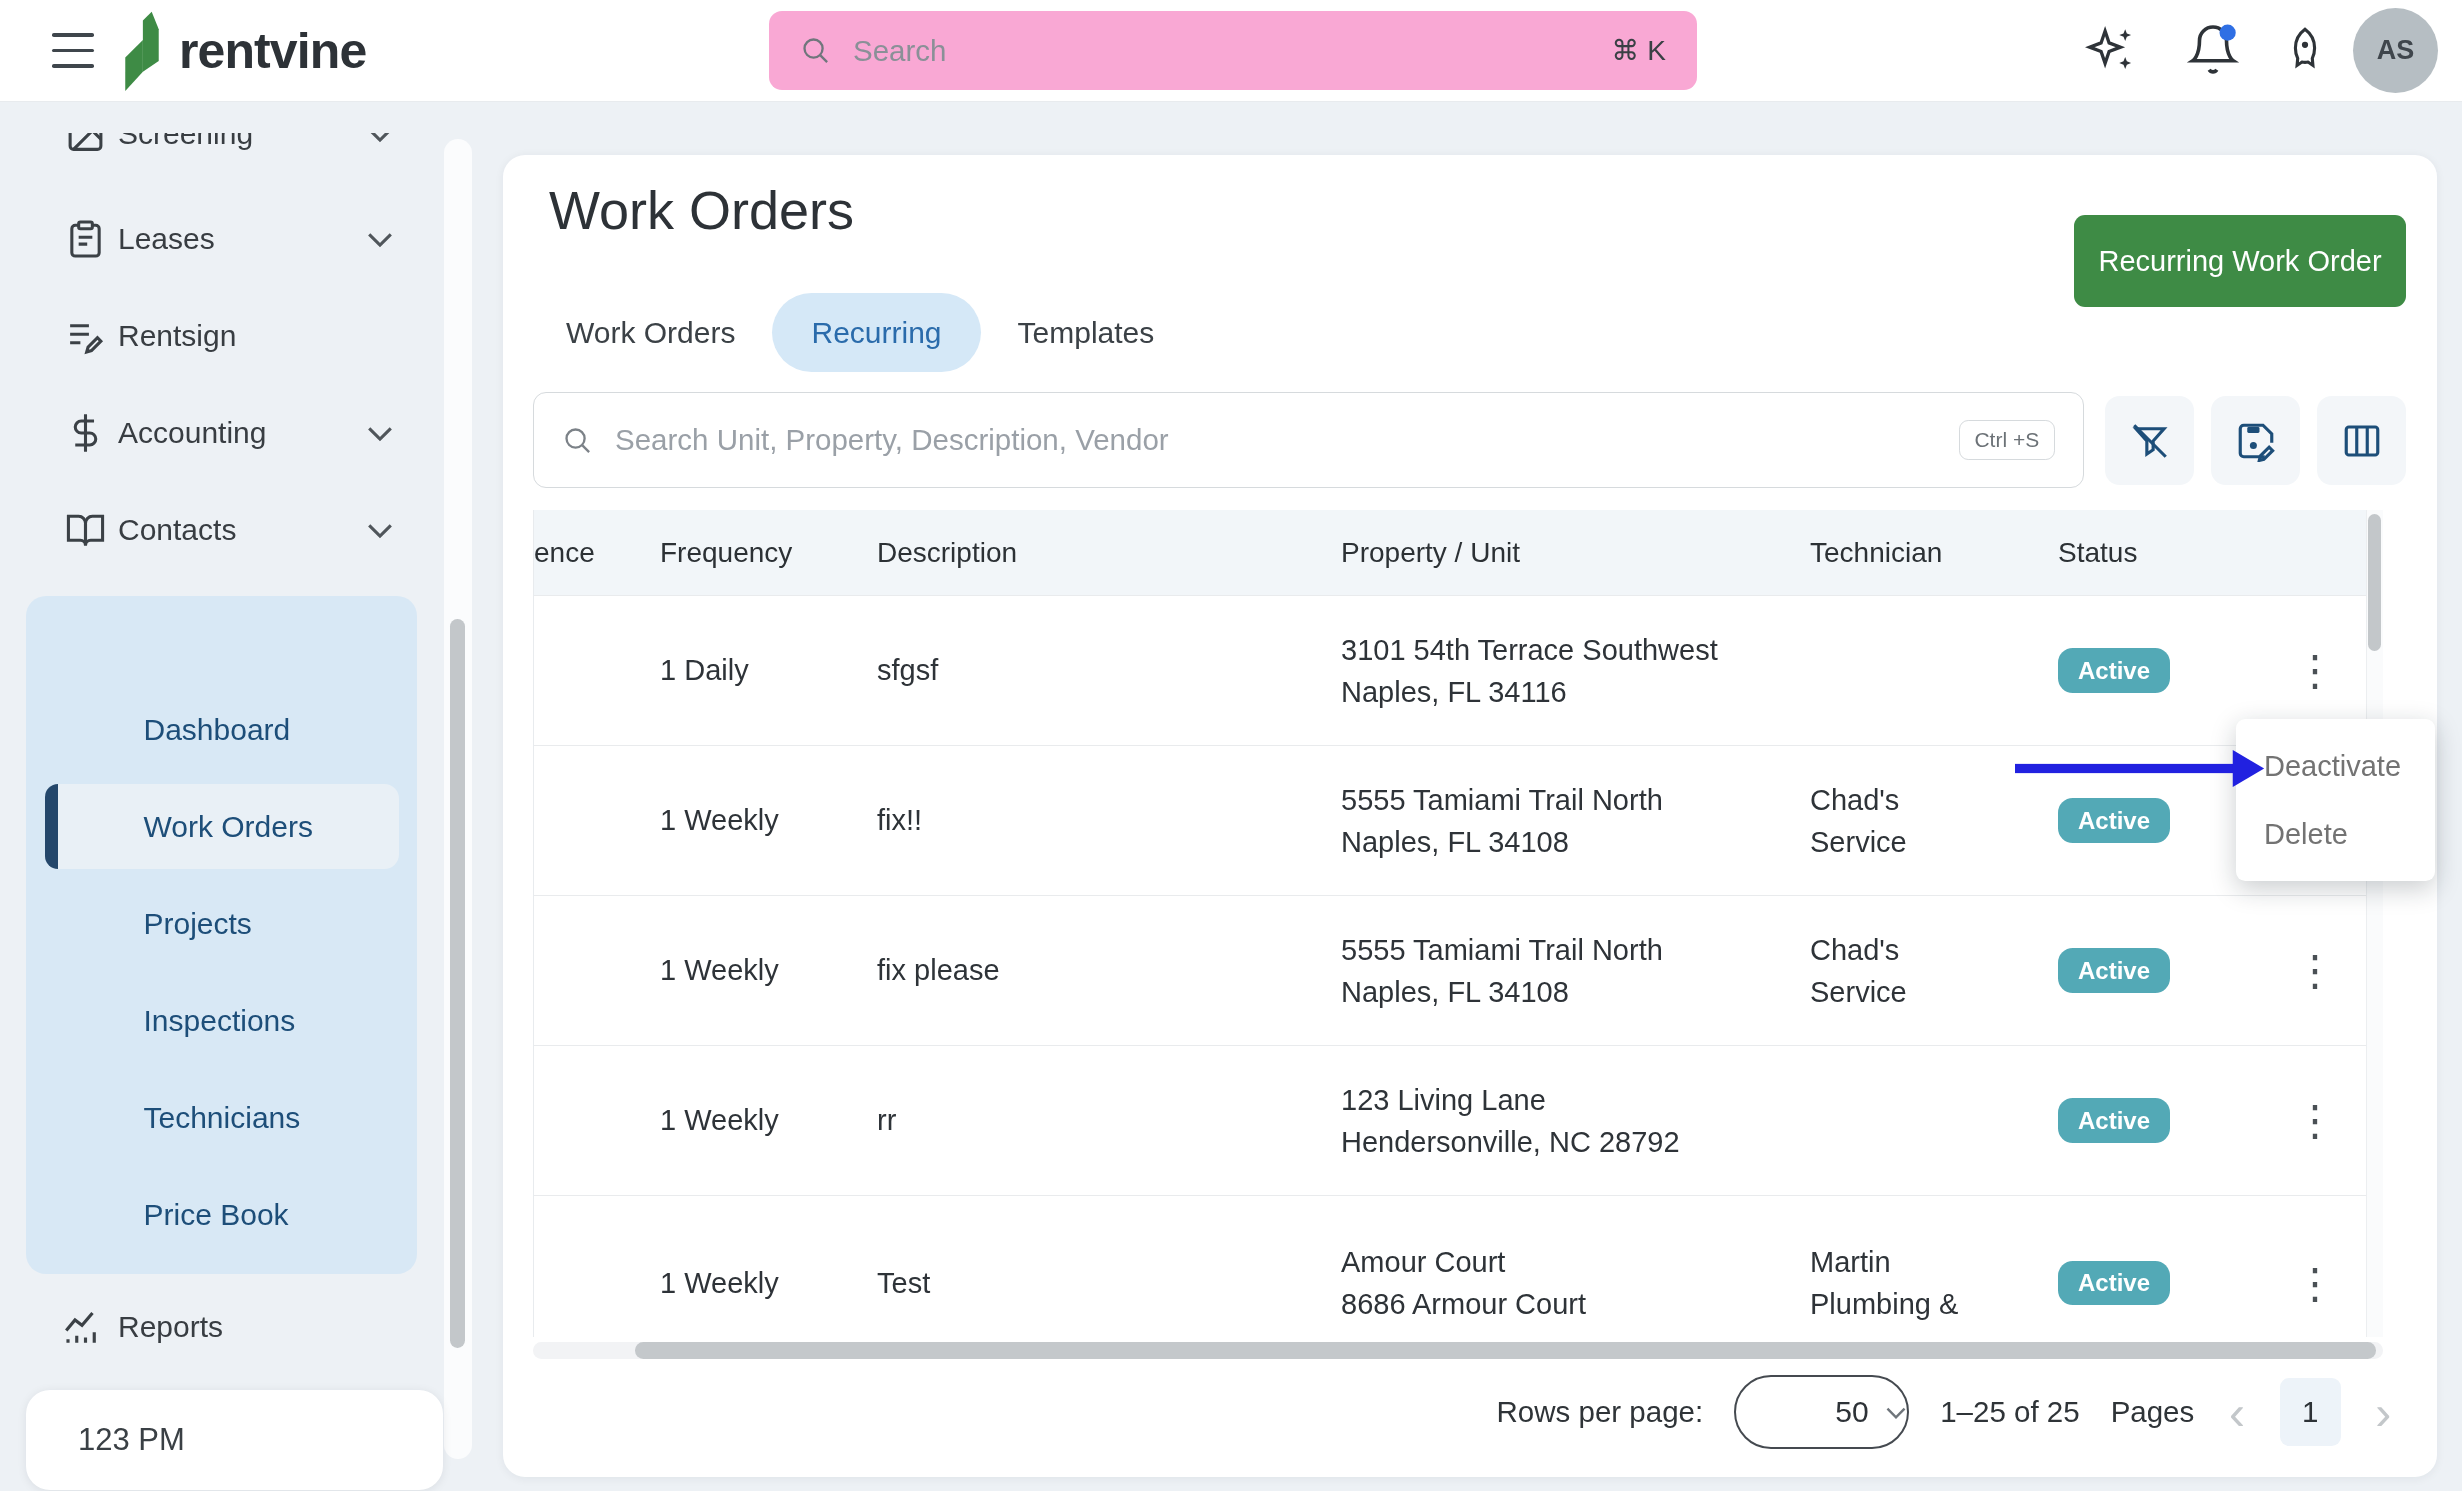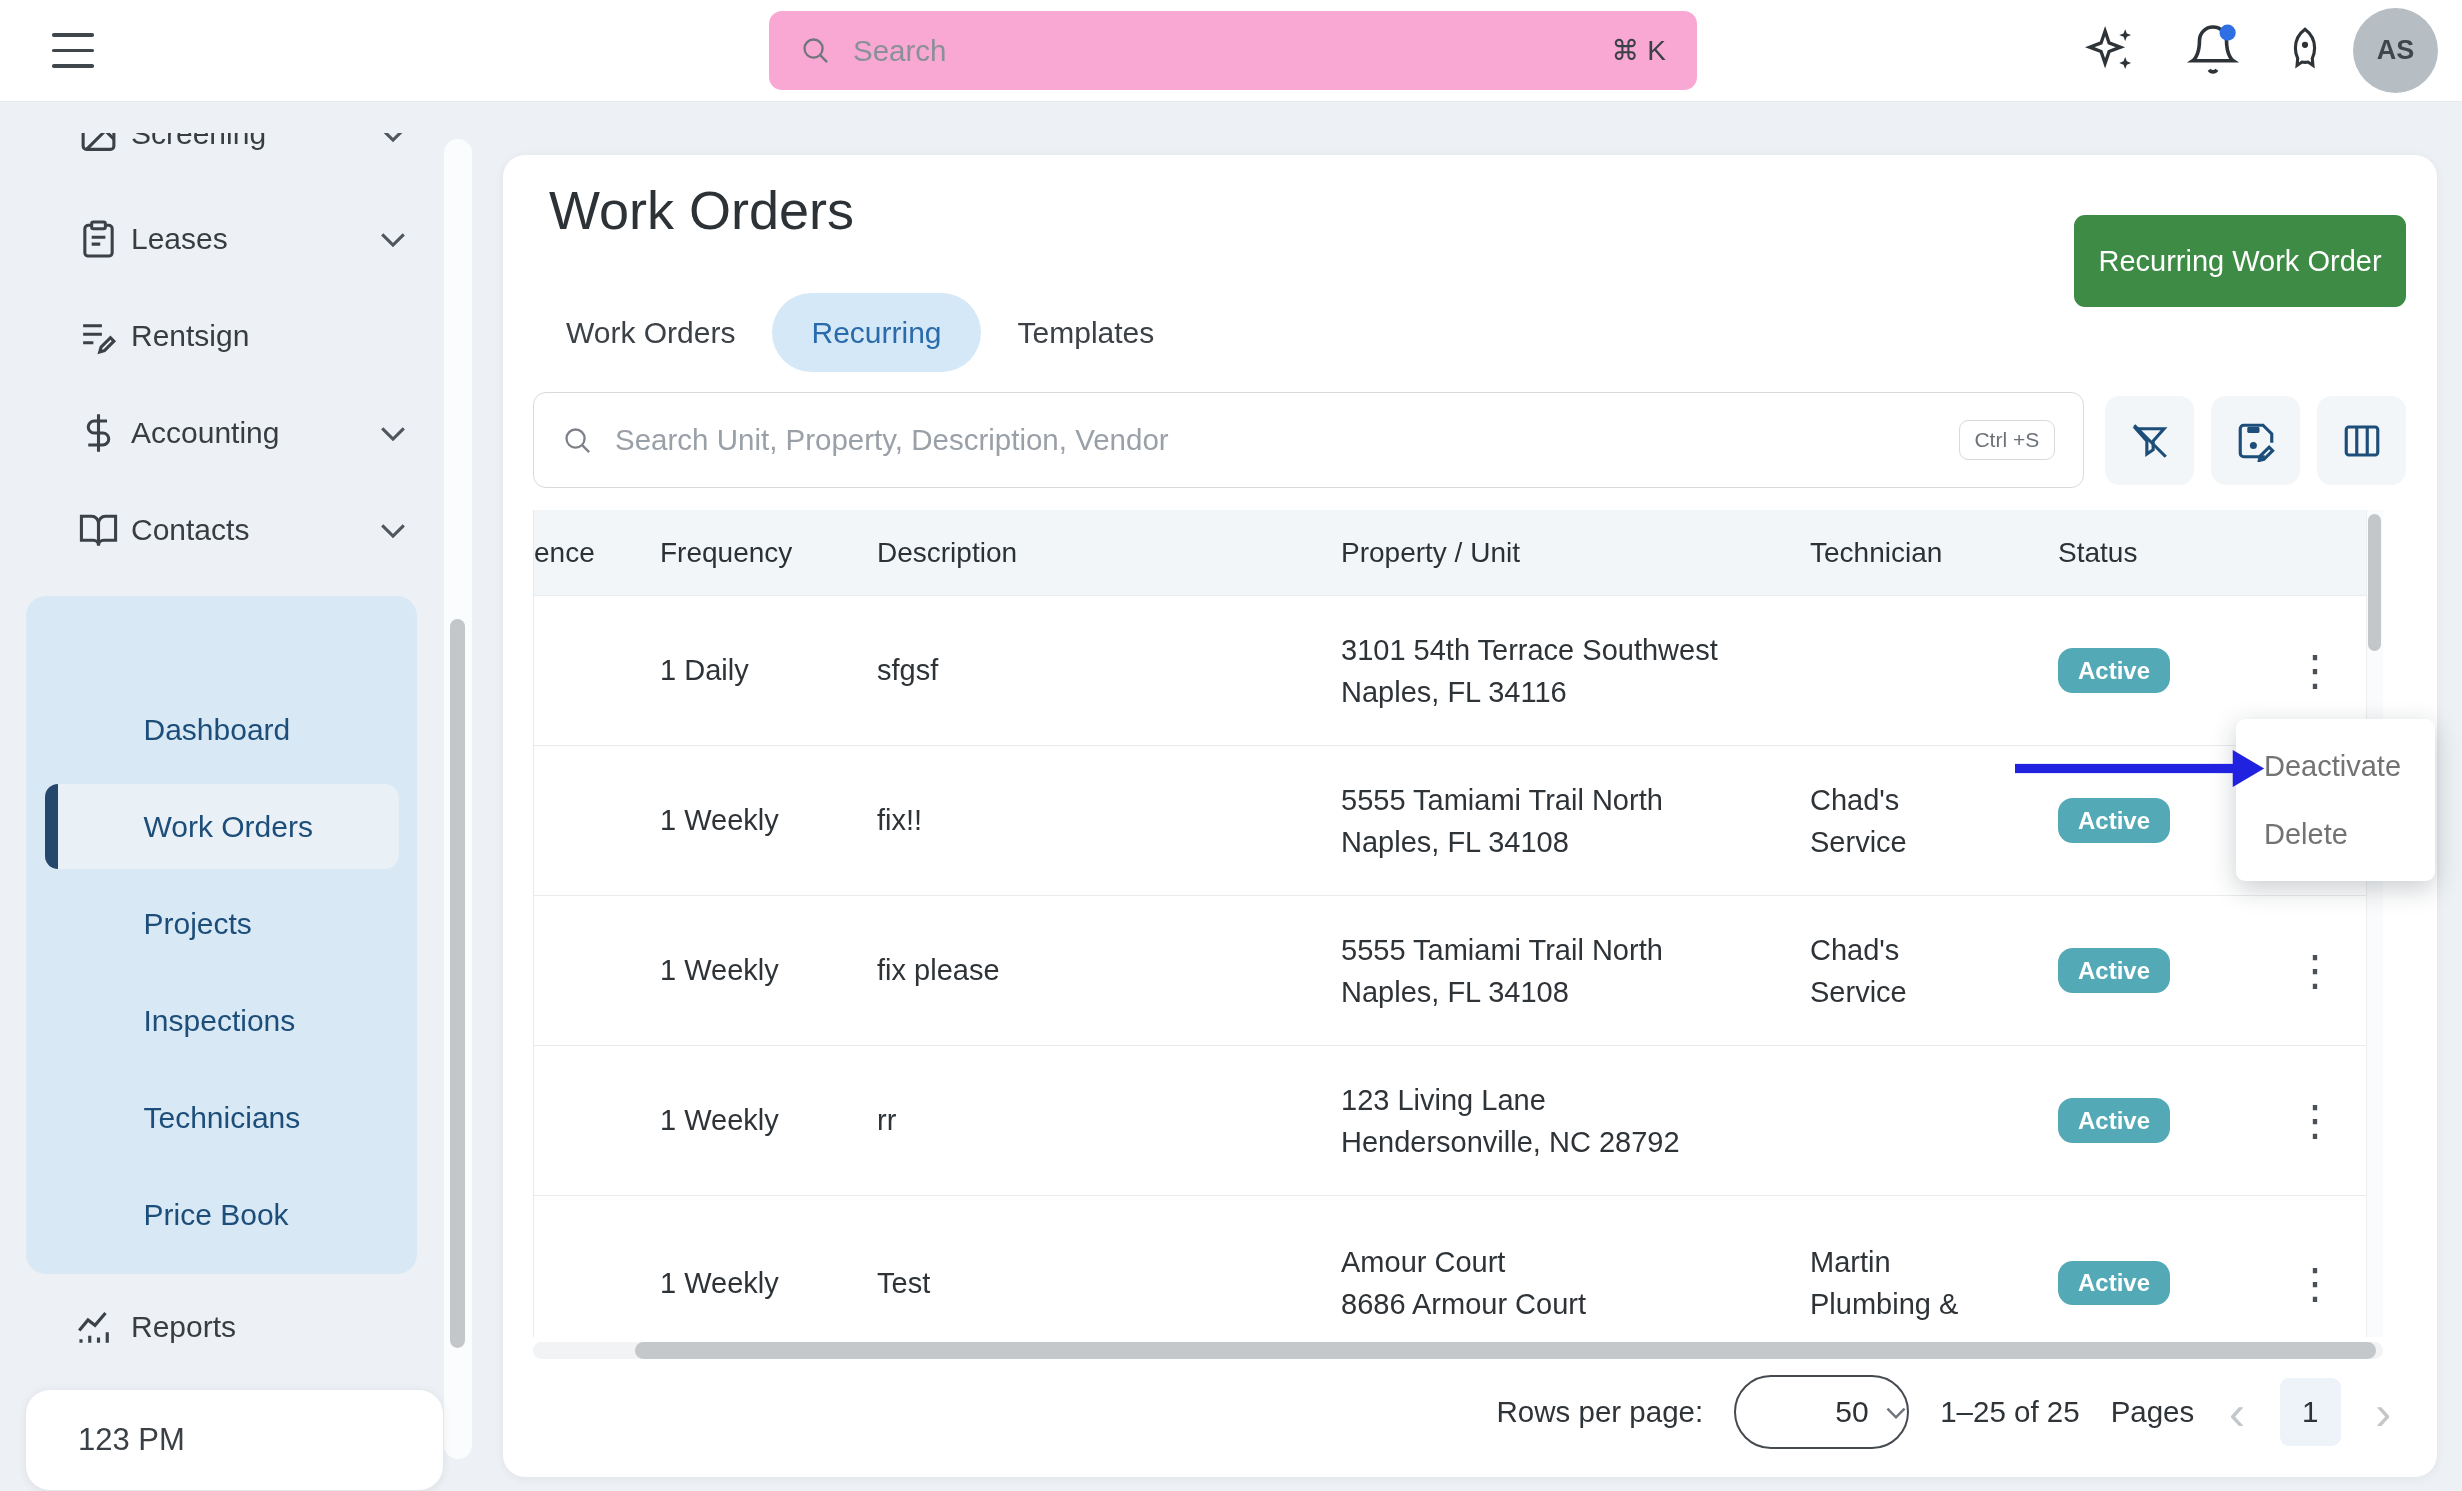--- a/index.html
+++ b/index.html
@@ -16,21 +16,21 @@
   .topsearch { position:absolute; left:769px; top:11px; width:928px; height:79px; background:#f9a8d4; border-radius:13px; display:flex; align-items:center; padding:0 31px; gap:22px; }
   .topsearch input { flex:1; border:none; background:transparent; outline:none; font-size:29.5px; color:#3a4045; font-family:inherit; }
   .topsearch input::placeholder { color:#8a9097; }
   .topsearch .shortcut { font-size:28px; color:#3a4045; }
   .tb-icon { position:absolute; top:20px; width:57px; height:59px; display:flex; align-items:center; justify-content:center; color:#2e3338; cursor:pointer; }
   .avatar { position:absolute; left:2353px; top:8.3px; width:85px; height:85px; border-radius:50%; background:#b6bec3; display:flex; align-items:center; justify-content:center; font-size:27px; font-weight:700; color:#3f464c; cursor:pointer; }
 
   
   #sidebar { position:absolute; left:0; top:102px; width:480px; height:1390px; overflow:hidden; }
   .side-topclip { position:absolute; left:0; top:0; width:434px; height:31px; background:var(--page-bg,#edf1f5); z-index:5; }
-  .nav-row { position:absolute; left:17px; width:434px; height:85px; cursor:pointer; }
+  .nav-row { position:absolute; left:4px; width:434px; height:85px; cursor:pointer; }
   .nav-row .nicon { position:absolute; left:61px; top:50%; transform:translateY(-50%); color:#3b4146; }
   .nav-row .nlabel { position:absolute; left:114px; top:50%; transform:translateY(-50%); font-size:30px; color:#383d42; }
   .nav-row .nchev { position:absolute; left:362px; top:50%; transform:translateY(-50%); color:#50565b; }
   #row-screening { top:-11px; }
   #row-leases { top:94px; }
   #row-rentsign { top:191px; }
   #row-accounting { top:288px; }
   #row-contacts { top:385px; }
 
   .maint-panel { position:absolute; left:26px; top:494px; width:391px; height:678px; background:var(--sidebar-panel,#d8e8f5); border-radius:20px; }
@@ -97,20 +97,27 @@
 </head>
 <body>
 
 <header id="topbar">
   <div class="hamburger">
       <i></i>
       <i></i>
       <i></i>
     </div>
 
+  <div class="logo">
+    <svg width="48" height="81" viewBox="0 0 54 92">
+      <polygon points="8,92 8,54 28,34 28,70" fill="#3e8b45"></polygon>
+      <polygon points="28,70 28,12 38,2 46,22 46,58" fill="#3e8b45"></polygon>
+    </svg>
+    <span class="wordmark">rentvine</span>
+  </div>
 
   <div class="topsearch">
     <svg width="31" height="31" viewBox="0 0 24 24" fill="none" stroke="#70767c" stroke-width="1.8">
       <circle cx="10.5" cy="10.5" r="7"></circle>
         <line x1="15.8" y1="15.8" x2="21" y2="21"></line>
     </svg>
     <input type="text" placeholder="Search" style="">
     <span class="shortcut">⌘ K</span>
   </div>
 

